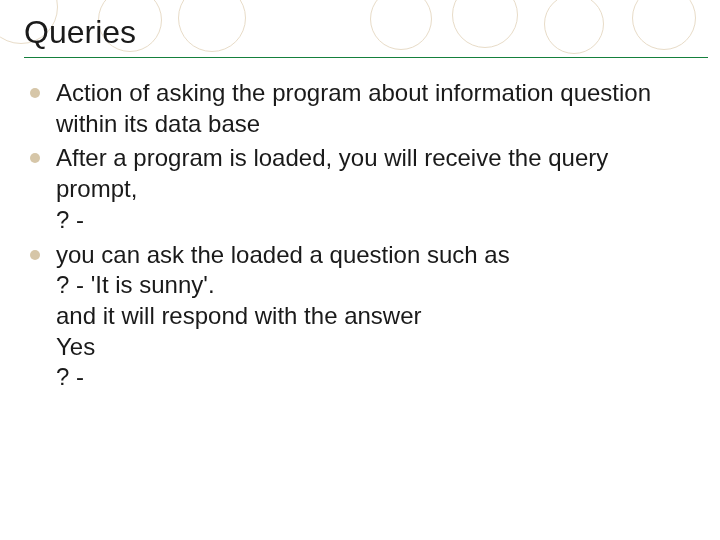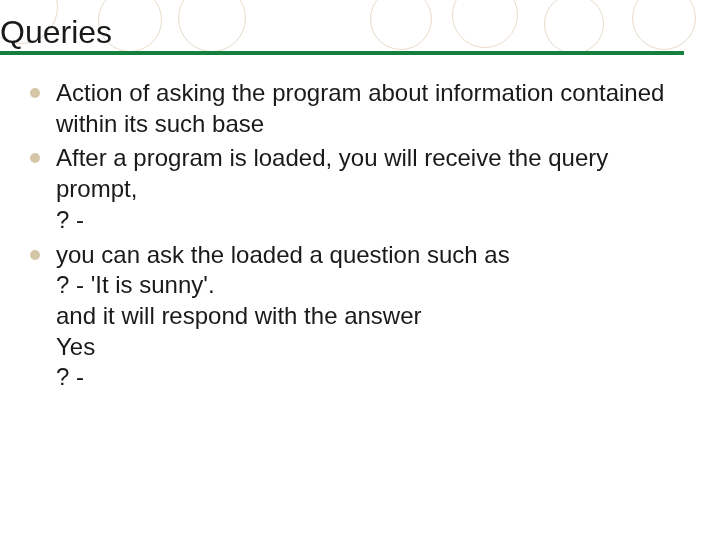--- a/index.html
+++ b/index.html
@@ -21,23 +21,24 @@
   }
   .circle {
     position: absolute;
     border-radius: 50%;
     border: 1.5px solid #e8dcc8;
     background: transparent;
   }
   .title-wrap {
     position: absolute;
     top: 14px;
-    left: 0;
+    left: 24px;
     width: 684px;
-    border-bottom: 4px solid #15803d;
+    border-bottom: 1px solid #15803d;
+    padding-bottom: 6px;
   }
   .title {
     font-size: 32px;
     color: #1a1a1a;
     font-weight: normal;
   }
   .content {
     position: absolute;
     top: 78px;
     left: 30px;
@@ -77,21 +78,21 @@
     <div class="circle" style="left: 632px; top: -14px; width: 64px; height: 64px;"></div>
   </div>
 
 <div class="title-wrap">
   <h1 class="title">Queries</h1>
 </div>
 
 <div class="content">
     <div class="bullet-item">
       <div class="bullet"></div>
-      <div class="bullet-text">Action of asking the program about information contained within its such base</div>
+      <div class="bullet-text">Action of asking the program about information question within its data base</div>
     </div>
     <div class="bullet-item">
       <div class="bullet"></div>
       <div class="bullet-text">After a program is loaded, you will receive the query prompt,
 ? -</div>
     </div>
     <div class="bullet-item">
       <div class="bullet"></div>
       <div class="bullet-text">you can ask the loaded a question such as
 ? - 'It is sunny'.

